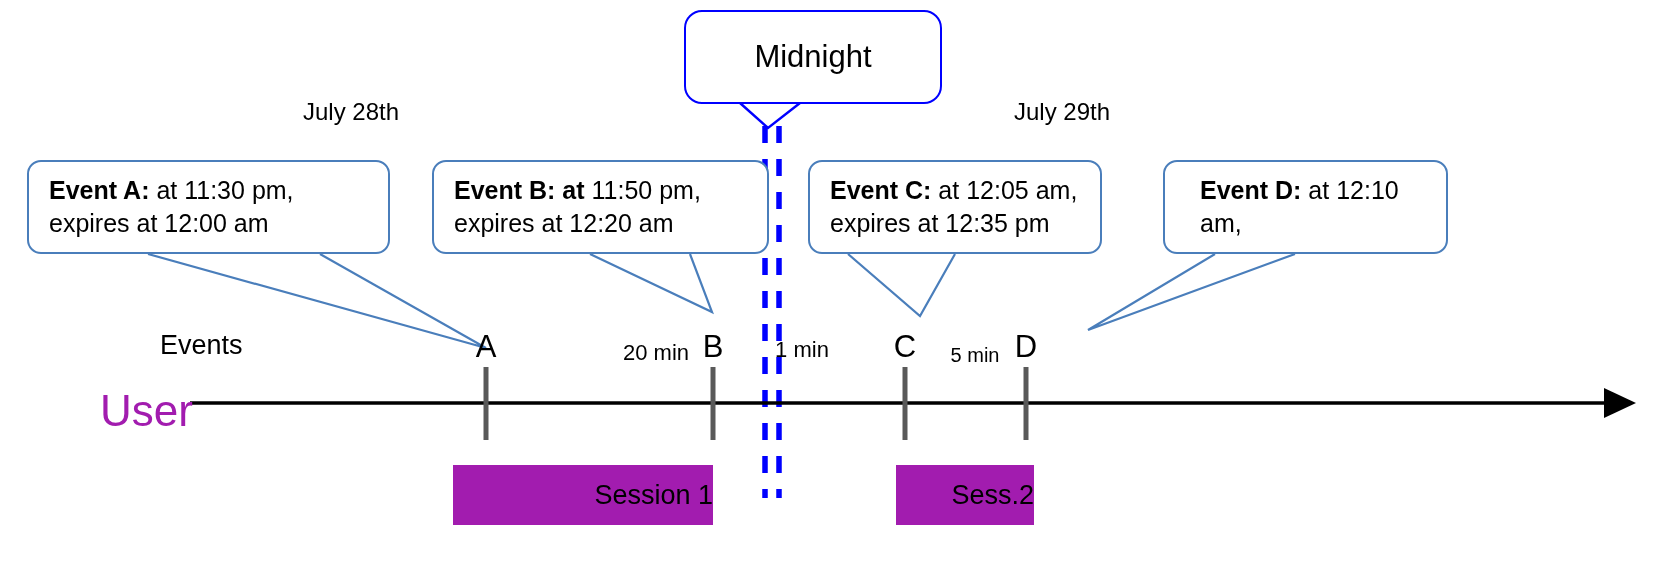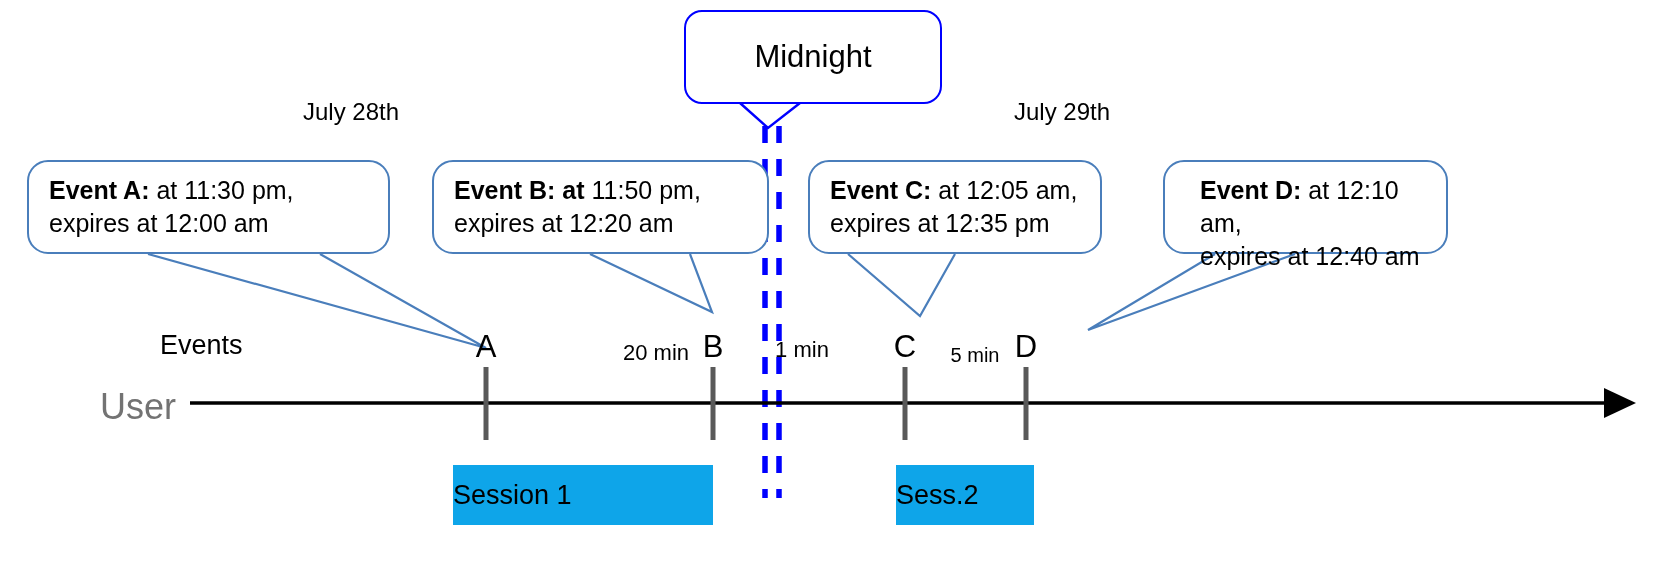--- a/index.html
+++ b/index.html
@@ -27,21 +27,21 @@
     height: 578px;
     pointer-events: none;
   }
 
   
   .callout {
     position: absolute;
     box-sizing: border-box;
     background: #ffffff;
     border: 2.2px solid #4a7ebb;
-    border-radius: 21px;
+    border-radius: 14px;
     padding: 12px 16px 10px 20px;
     font-size: 25px;
     line-height: 1.32;
     color: #000000;
     z-index: 5;
   }
   .callout .lead { font-weight: bold; }
   .callout .rest { font-weight: normal; }
   .callout-line2 { display: block; }
 
@@ -66,22 +66,22 @@
     position: absolute;
     font-size: 24px;
     color: #000000;
     white-space: nowrap;
     z-index: 4;
   }
 
   
   .row-label-user {
     position: absolute;
-    font-size: 36px;
-    color: #737373;
+    font-size: 44px;
+    color: #a21caf;
     white-space: nowrap;
     z-index: 4;
   }
   .row-label-events {
     position: absolute;
     font-size: 27px;
     color: #000000;
     white-space: nowrap;
     z-index: 4;
   }
@@ -104,24 +104,24 @@
     white-space: nowrap;
     z-index: 4;
     text-align: center;
   }
   .interval-label.small { font-size: 20px; }
 
   
   .session-box {
     position: absolute;
     box-sizing: border-box;
-    background: #0ea5e9;
+    background: #a21caf;
     display: flex;
     align-items: center;
-    justify-content: flex-start;
+    justify-content: flex-end;
     font-size: 27px;
     color: #000000;
     z-index: 3;
   }
 </style>
 </head>
 <body>
 
 <div id="stage">
 
@@ -172,21 +172,20 @@
     <span class="callout-line2">expires at 12:20 am</span>
   </div>
 
   <div class="callout" style="left:808px; top:160px; width:294px; height:94px;">
     <span class="lead">Event C:</span><span class="rest"> at 12:05 am,</span>
     <span class="callout-line2">expires at 12:35 pm</span>
   </div>
 
   <div class="callout" style="left:1163px; top:160px; width:285px; height:94px;padding-left:35px;">
     <span class="lead">Event D:</span><span class="rest">  at 12:10 am,</span>
-    <span class="callout-line2">expires at 12:40 am</span>
   </div>
 
   <div class="row-label-events" style="left:160px; top:330px;">Events</div>
   <div class="row-label-user" style="left:100px; top:386px;">User</div>
 
   <div class="event-letter" style="left:466px; top:329px; width:40px;">A</div>
   <div class="event-letter" style="left:693px; top:329px; width:40px;">B</div>
   <div class="event-letter" style="left:885px; top:329px; width:40px;">C</div>
   <div class="event-letter" style="left:1006px; top:329px; width:40px;">D</div>
 

